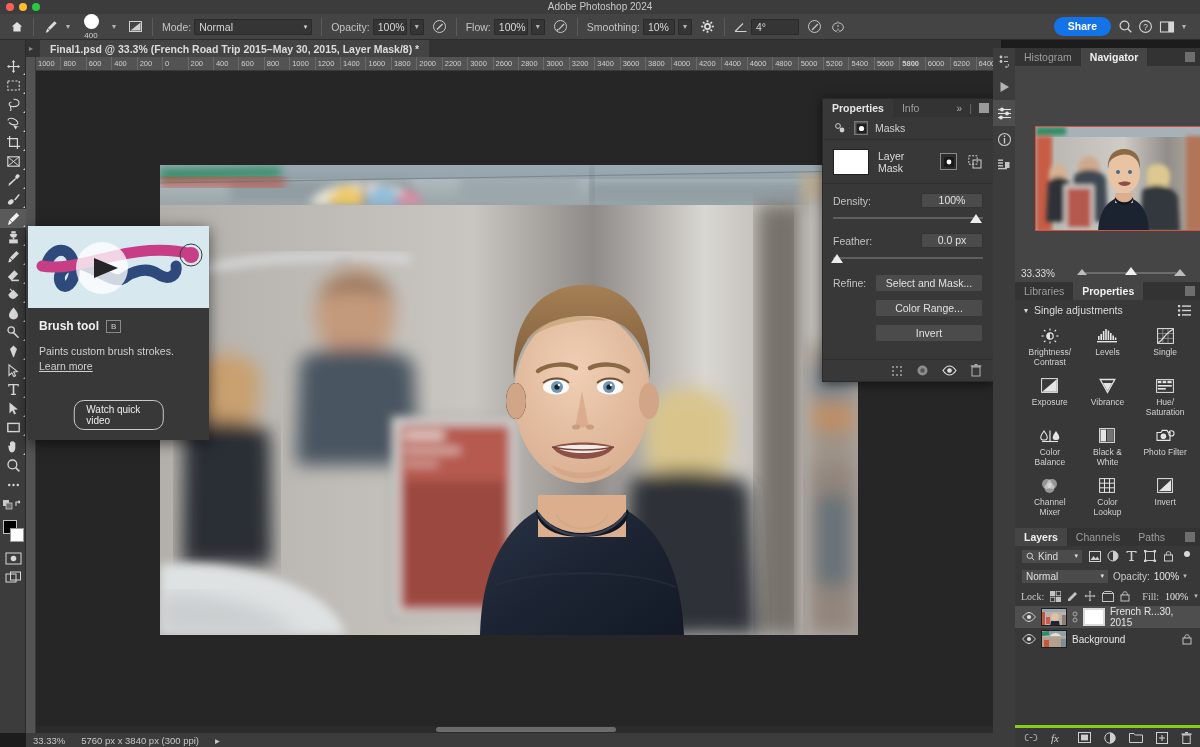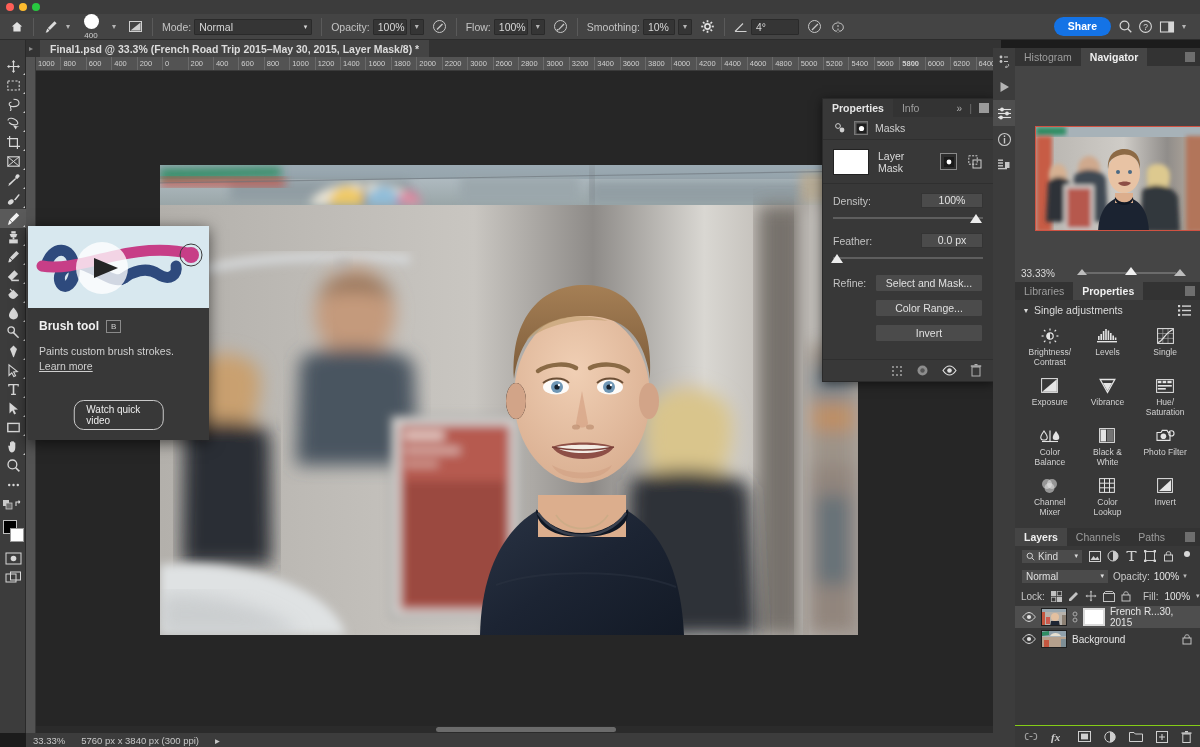--- a/index.html
+++ b/index.html
@@ -140,40 +140,41 @@
   .adj-lab { font-size:8.5px; color:#d2d2d2; text-align:center; line-height:10px; }
 
   .lay-body { background:#383838; position:relative; height:auto; }
   .filt-row { height:20px; display:flex; align-items:center; gap:5px; padding:0 6px; }
   .kind { background:#4b4b4b; border:1px solid #383838; height:15px; display:flex; align-items:center;
           gap:3px; padding:0 4px; width:68px; font-size:10px; color:#dcdcdc; }
   .filt-ic { width:15px; height:15px; display:flex; align-items:center; justify-content:center; }
   .blend-row { height:20px; display:flex; align-items:center; gap:4px; padding:0 6px; }
   .blend-sel { background:#4b4b4b; border:1px solid #383838; height:15px; width:88px; display:flex;
                align-items:center; justify-content:space-between; padding:0 4px; font-size:10px; color:#e0e0e0; }
-  .lock-row { height:20px; display:flex; align-items:center; gap:6px; padding:0 6px; font-size:10px; color:#c6c6c6; }
+  .lock-row { height:20px; display:flex; align-items:center; gap:6px; padding:0 6px; font-size:10px; color:#c6c6c6;font-family:Liberation Serif, serif; }
   .lay-row { height:22px; display:flex; align-items:center; gap:5px; padding:0 6px; }
   .lay-row.sel { background:#4e4e4e; }
   .lay-thumb { width:26px; height:18px; border:1px solid #1f1f1f; overflow:hidden; position:relative; background:#666; }
   .lay-mask { width:22px; height:18px; background:#fff; border:2px solid #dadada; }
   .lay-name { font-size:10px; color:#e4e4e4; flex:1; }
   .lay-foot { position:absolute; left:0; bottom:0; width:185px; height:22px; background:#383838;
-              border-top:1px solid #84cc16; display:flex; align-items:center; justify-content:center; gap:13px;font-weight:bold; }
+              border-top:3px solid #84cc16; display:flex; align-items:center; justify-content:center; gap:13px; }
 
   svg { display:block; }
 </style>
 </head>
 <body>
 
 <div class="titlebar">
   <div class="traffic">
     <span class="dot r"></span>
     <span class="dot y"></span>
     <span class="dot g"></span>
   </div>
+  <div class="apptitle">Adobe Photoshop 2024</div>
 </div>
 
 <div class="optionsbar">
   <div class="ob-item">
     <span>
       <svg width="14" height="14" viewBox="0 0 14 14">
           <path d="M7 2 L12.2 6.6 L10.6 6.6 L10.6 11.6 L3.4 11.6 L3.4 6.6 L1.8 6.6 Z" fill="#e0e0e0"></path>
         </svg>
     </span>
   </div>

